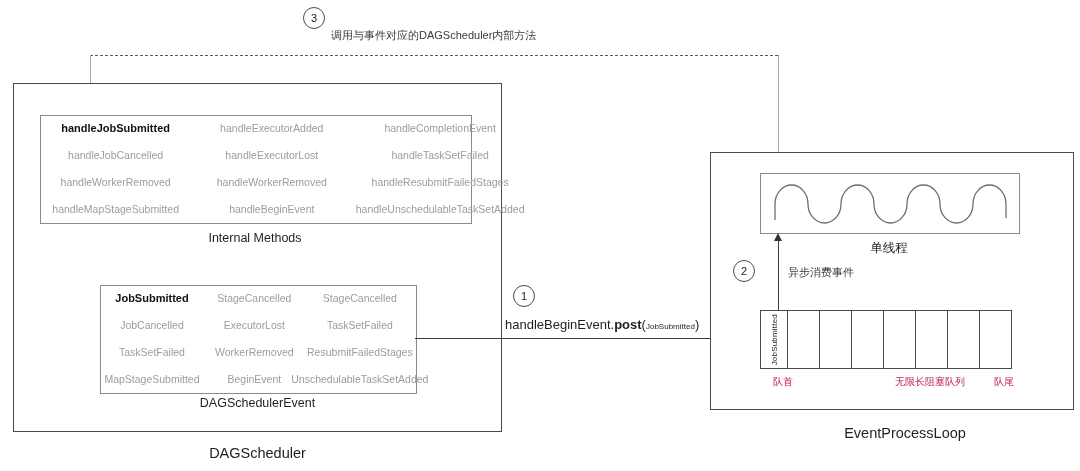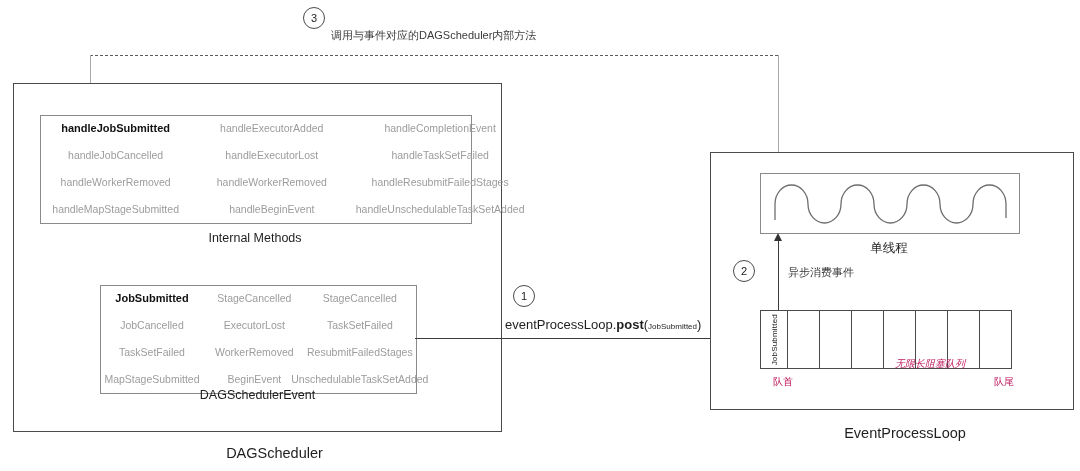--- a/index.html
+++ b/index.html
@@ -91,29 +91,29 @@
     <span>JobCancelled</span>
     <span>ExecutorLost</span>
     <span>TaskSetFailed</span>
     <span>TaskSetFailed</span>
     <span>WorkerRemoved</span>
     <span>ResubmitFailedStages</span>
     <span>MapStageSubmitted</span>
     <span>BeginEvent</span>
     <span>UnschedulableTaskSetAdded</span>
   </div>
-  <div class="caption cap-sm" style="left:100px;top:388px;width:315px;">DAGSchedulerEvent</div>
+  <div class="caption cap-sm" style="left:100px;top:396px;width:315px;">DAGSchedulerEvent</div>
 
-  <div class="caption cap-lg" style="left:31px;top:445px;width:487px;">DAGScheduler</div>
+  <div class="caption cap-lg" style="left:14px;top:445px;width:487px;">DAGScheduler</div>
 
   <div class="circ" style="left:513px;top:285px;">
     <span>1</span>
   </div>
   <div class="post-label" style="left:505px;top:317px;">
-    <span>eventProcessLoop.</span><b>post</b><span>(</span><span class="small-arg">JobSubmitted</span><span>)</span>
+    <span>handleBeginEvent.</span><b>post</b><span>(</span><span class="small-arg">JobSubmitted</span><span>)</span>
   </div>
   <div class="hline" style="left:415px;top:338px;width:332px;"></div>
   <div class="arrow-right" style="left:747px;top:334px;"></div>
 
   <div class="box" style="left:710px;top:152px;width:362px;height:256px;"></div>
 
   <div class="box-light" style="left:760px;top:173px;width:258px;height:59px;">
     <svg width="258" height="59" viewBox="0 0 258 59">
       <path d="M14,46 L14,30
                A16.5,19 0 0 1 47,30
@@ -141,18 +141,18 @@
     </div>
     <div class="qcell" style="flex:1;"></div>
     <div class="qcell" style="flex:1;"></div>
     <div class="qcell" style="flex:1;"></div>
     <div class="qcell" style="flex:1;"></div>
     <div class="qcell" style="flex:1;"></div>
     <div class="qcell" style="flex:1;"></div>
     <div class="qcell" style="flex:1;"></div>
   </div>
   <div class="qlabel" style="left:753px;top:375px;width:40px;">队首</div>
-  <div class="qlabel" style="left:805px;top:357px;width:160px;font-style:italic;">无限长阻塞队列</div>
+  <div class="qlabel" style="left:805px;top:375px;width:160px;">无限长阻塞队列</div>
   <div class="qlabel" style="left:974px;top:375px;width:40px;">队尾</div>
 
   <div class="caption cap-lg" style="left:710px;top:425px;width:390px;">EventProcessLoop</div>
 
 </div>
 
 </body></html>

